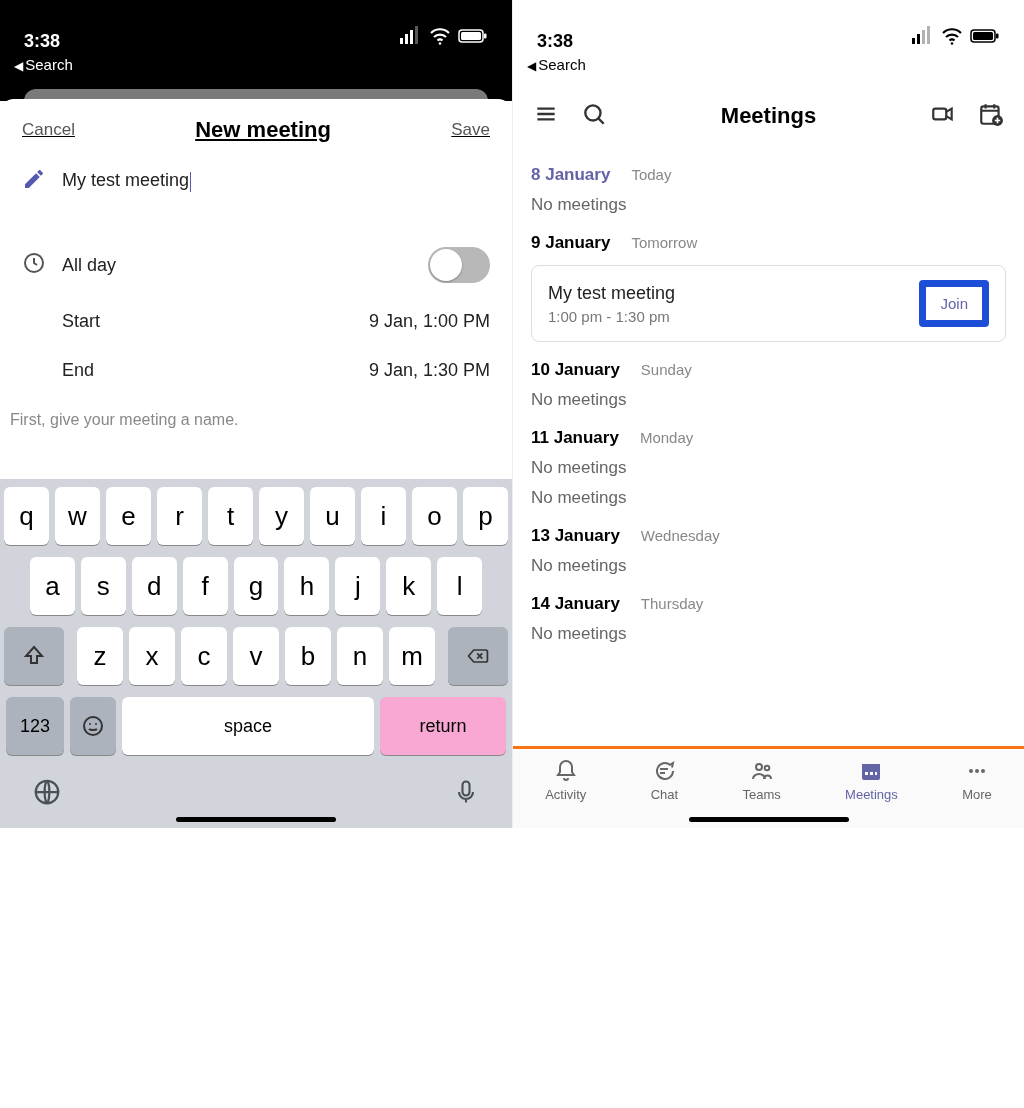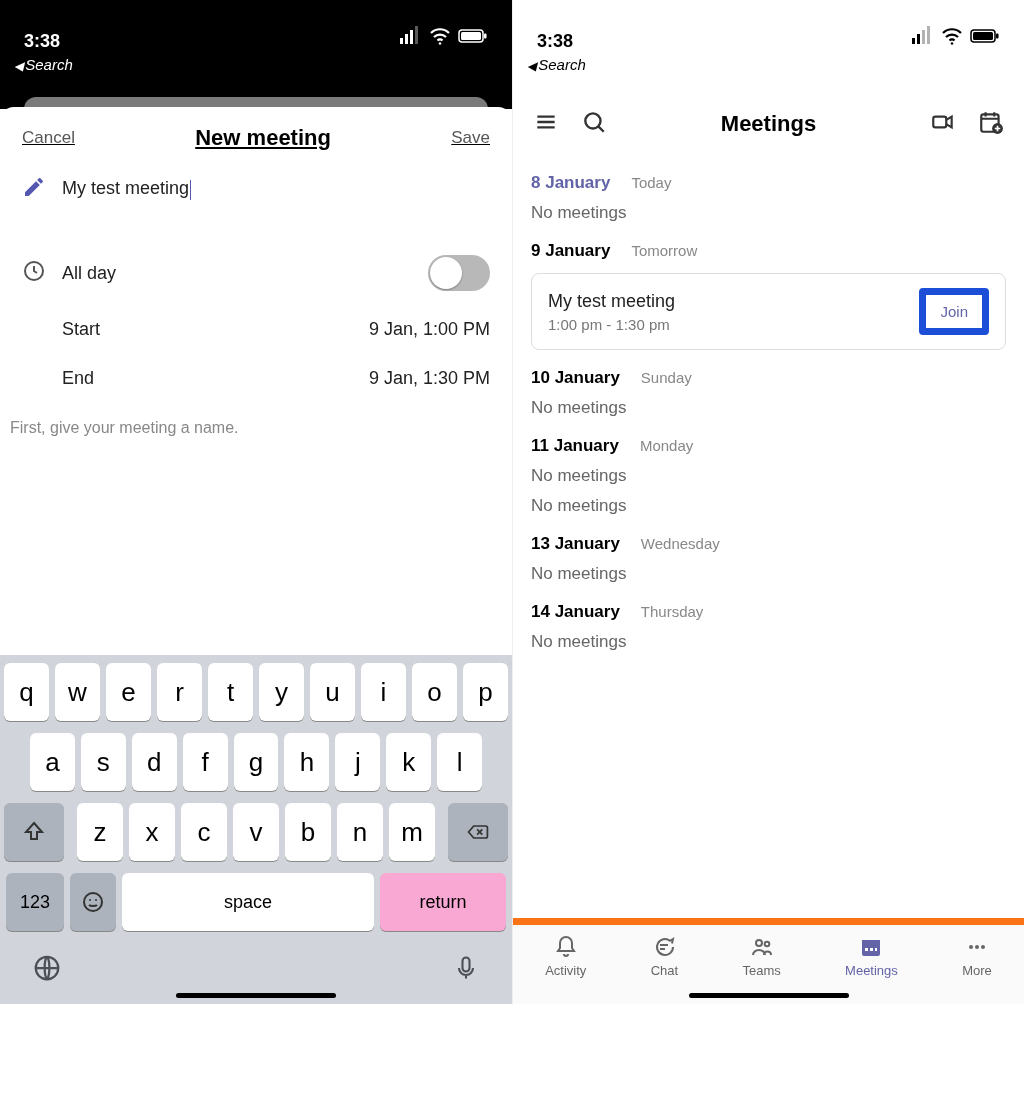--- a/index.html
+++ b/index.html
@@ -1,24 +1,24 @@
 <!DOCTYPE html>
 <html><head>
 <meta charset="utf-8">
 <style>
   * { box-sizing: border-box; margin: 0; padding: 0; font-family: -apple-system, BlinkMacSystemFont, "Segoe UI", sans-serif; }
   body { width: 1024px; height: 1108px; display: flex; background: #fff; }
-  .pane { width: 512px; height: 1004px; position: relative; overflow: hidden; }
+  .pane { width: 512px; height: 828px; position: relative; overflow: hidden; }
 
   
   .status-bar { height: 56px; display: flex; align-items: flex-end; justify-content: space-between; padding: 0 24px 4px 24px; font-size: 18px; font-weight: 600; }
   .status-bar.dark { background: #000; color: #fff; }
   .status-bar.light { background: #fff; color: #000; }
   .status-right { display: flex; gap: 6px; align-items: center; font-size: 16px; }
-  .back-search { font-size: 15px; font-weight: 400; padding: 0 14px 24px 14px; font-style: italic; }
+  .back-search { font-size: 15px; font-weight: 400; padding: 0 14px 16px 14px; }
   .back-search.dark { background: #000; color: #fff; }
   .back-search.light { background: #fff; color: #000; }
   .back-search .tri { font-size: 12px; margin-right: 2px; }
 
   
   .modal-stub { background: #000; padding: 0 24px 0 24px; }
   .modal-stub-inner { height: 12px; background: #7a7a7a; border-radius: 12px 12px 0 0; }
   .sheet { background: #fff; border-radius: 14px 14px 0 0; margin-top: -2px; height: 660px; }
   .sheet-header { display: flex; align-items: center; justify-content: space-between; padding: 18px 22px 10px 22px; text-decoration: underline; }
   .sheet-header .title { font-size: 22px; font-weight: 700; }
@@ -55,21 +55,21 @@
   .cal-list { padding: 0 18px; }
   .day-head { display:flex; align-items:baseline; gap:21px; margin-top:18px; }
   .day-head .dname { font-size:17px; font-weight:700; }
   .day-head .dname.accent { color:#6264a7; }
   .day-head .dsub { font-size:15px; color:#888; }
   .no-meet { color:#666; font-size:17px; margin-top:10px; }
   .meet-card { border:1px solid #ddd; border-radius:8px; padding:14px 16px; margin-top:12px; display:flex; align-items:center; justify-content:space-between; }
   .meet-card .mtitle { font-size:18px; color:#222; }
   .meet-card .mtime { font-size:15px; color:#777; margin-top:4px; }
   .join-btn { border:7px solid #1d4ed8; color:#6264a7; background:#fff; padding:8px 14px; border-radius:4px; font-size:15px; }
-  .tabbar { position:absolute; bottom:0; left:0; right:0; border-top:7px solid #f97316; background:#fafafa; display:flex; justify-content:space-around; padding:10px 0 26px 0; }
+  .tabbar { position:absolute; bottom:0; left:0; right:0; border-top:3px solid #f97316; background:#fafafa; display:flex; justify-content:space-around; padding:10px 0 26px 0; }
   .tab { display:flex; flex-direction:column; align-items:center; gap:4px; font-size:13px; color:#666; }
   .tab.active { color:#6264a7; }
   .tab .ticon { font-size:22px; height:24px; display:flex; align-items:center; }
   .home-ind.light { background:#000; }
 
   
   .svg { width:24px; height:24px; }
 </style>
 </head>
 <body>

